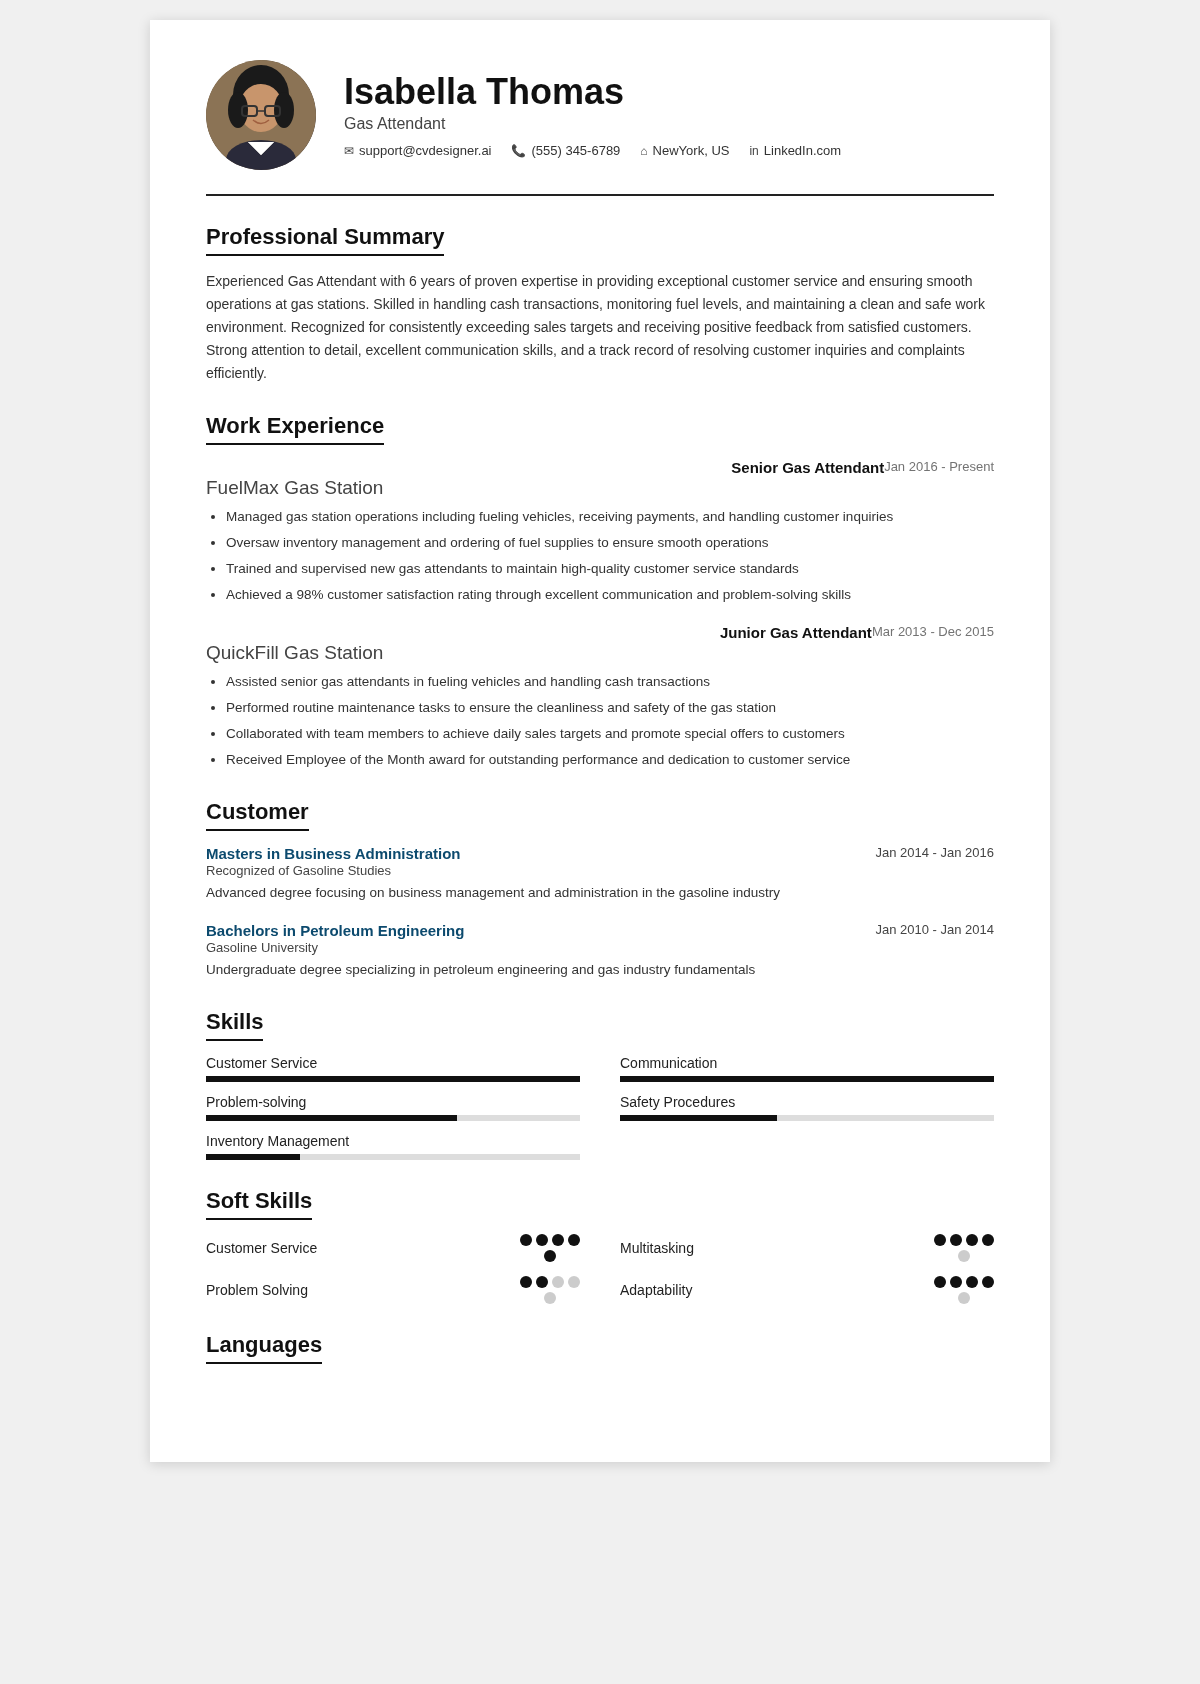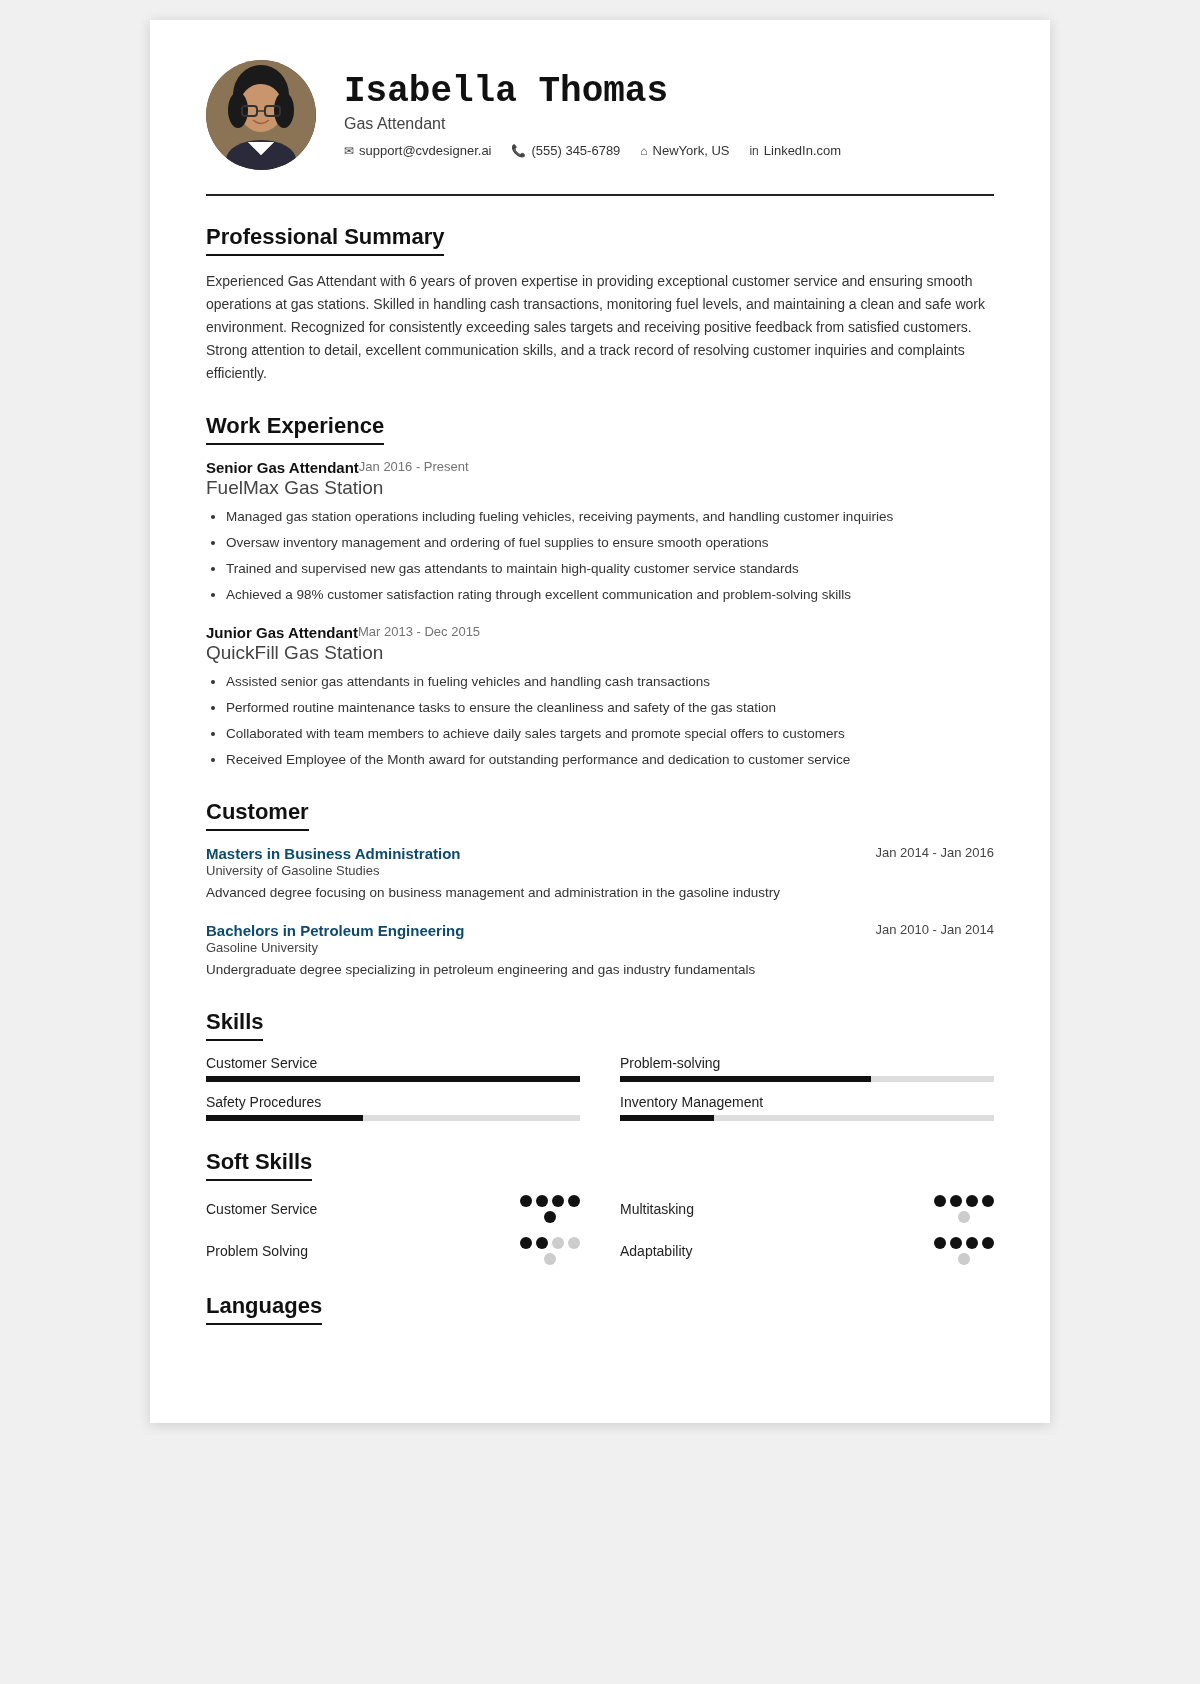--- a/index.html
+++ b/index.html
@@ -36,21 +36,20 @@
       overflow: hidden;
       position: relative;
     }
     
     .header-info { flex: 1; }
     .name {
       font-size: 36px;
       font-weight: 700;
       color: #111;
       line-height: 1.1;
-      font-family: Liberation Mono, monospace;
     }
     .title {
       font-size: 16px;
       color: #444;
       margin-top: 4px;
     }
     .contact-row {
       display: flex;
       gap: 20px;
       margin-top: 10px;
@@ -80,21 +79,21 @@
     }
     .section-text {
       font-size: 14px;
       color: #333;
       line-height: 1.65;
     }
     
     .job { margin-bottom: 18px; }
     .job-header {
       display: flex;
-      justify-content: flex-start;
+      justify-content: flex-end;
       align-items: flex-start;
     }
     .job-title {
       font-size: 15px;
       font-weight: 700;
       color: #111;
     }
     .job-date {
       font-size: 13px;
       color: #737373;
@@ -292,21 +291,21 @@
   </div>
 
   <div class="section">
     <div class="section-title">Customer</div>
 
     <div class="edu">
       <div class="edu-header">
         <div class="edu-degree">Masters in Business Administration</div>
         <div class="edu-date">Jan 2014 - Jan 2016</div>
       </div>
-      <div class="edu-school">University of Gasoline Studies</div>
+      <div class="edu-school">Recognized of Gasoline Studies</div>
       <div class="edu-desc">Advanced degree focusing on business management and administration in the gasoline industry</div>
     </div>
 
     <div class="edu">
       <div class="edu-header">
         <div class="edu-degree">Bachelors in Petroleum Engineering</div>
         <div class="edu-date">Jan 2010 - Jan 2014</div>
       </div>
       <div class="edu-school">Gasoline University</div>
       <div class="edu-desc">Undergraduate degree specializing in petroleum engineering and gas industry fundamentals</div>
@@ -318,20 +317,26 @@
     <div class="skills-grid">
 
       <div class="skill-item">
         <div class="skill-label">Customer Service</div>
         <div class="skill-bar-bg">
           <div class="skill-bar-fill" style="width:100%"></div>
         </div>
       </div>
 
 
+      <div class="skill-item">
+        <div class="skill-label">Communication</div>
+        <div class="skill-bar-bg">
+          <div class="skill-bar-fill" style="width:100%"></div>
+        </div>
+      </div>
 
       <div class="skill-item">
         <div class="skill-label">Problem-solving</div>
         <div class="skill-bar-bg" style="background:#ddd;">
           <div class="skill-bar-fill" style="width:67%"></div>
         </div>
       </div>
 
       <div class="skill-item">
         <div class="skill-label">Safety Procedures</div>

